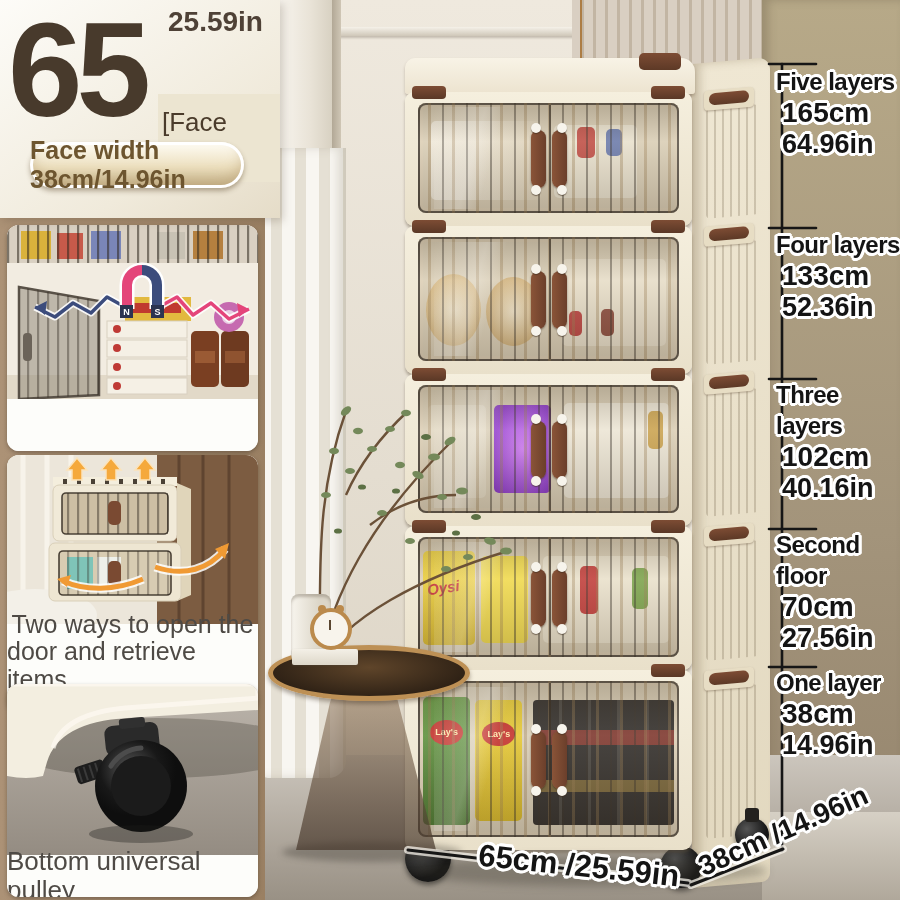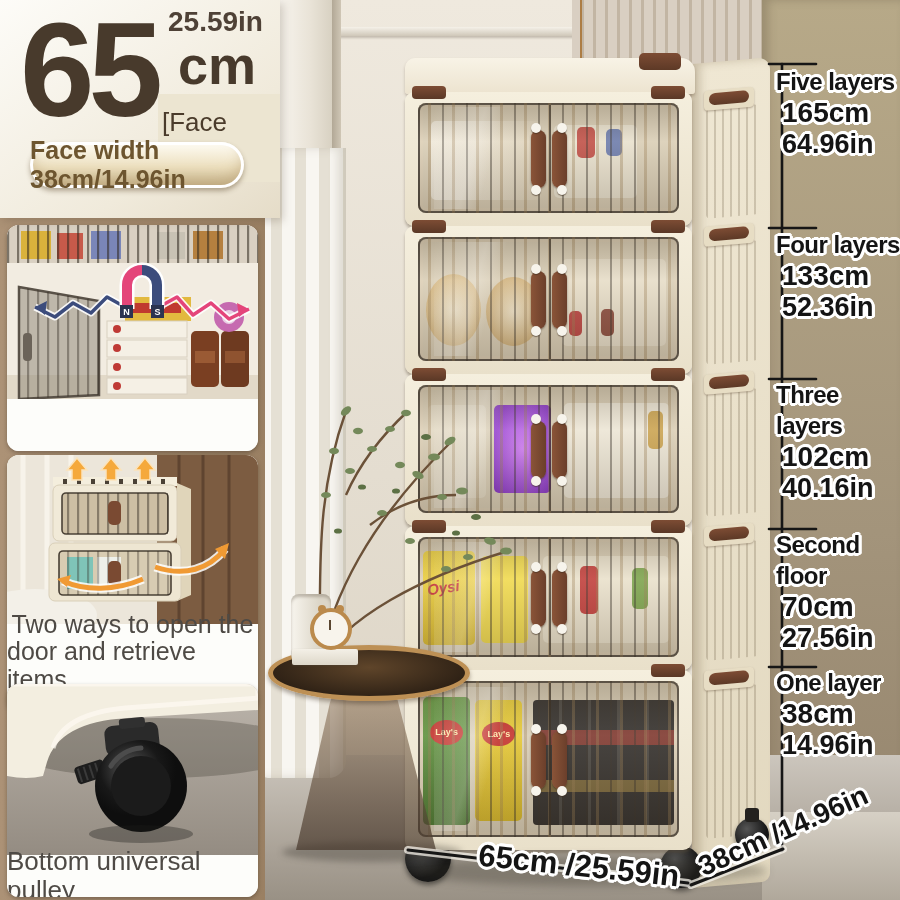--- a/index.html
+++ b/index.html
@@ -69,21 +69,21 @@
   .book{left:292px;top:649px;width:66px;height:16px;background:linear-gradient(180deg,#f4f0e7,#ddd7c9);border-radius:2px;box-shadow:0 1px 2px rgba(80,70,55,.4);}
   .clock{left:310px;top:608px;width:34px;height:34px;border-radius:50%;border:4px solid #bb8a4c;background:#f8f4ec;}
   .clock::before{content:"";position:absolute;left:4px;top:-7px;width:8px;height:8px;border-radius:50%;background:#bb8a4c;}
   .clock::after{content:"";position:absolute;right:4px;top:-7px;width:8px;height:8px;border-radius:50%;background:#bb8a4c;}
   .hands{position:absolute;left:15px;top:8px;width:2px;height:10px;background:#5a4630;}
 
   
   .top-card{left:0;top:0;width:280px;height:218px;background:linear-gradient(145deg,#fdfcf8,#f0eadb 68%,#e5dcc8);
             box-shadow:3px 3px 8px rgba(90,75,55,.25);z-index:31;}
   .big-inch{left:168px;top:6px;font-size:28px;font-weight:700;color:#4e4136;}
-  .big-num{left:20px;top:0px;font-size:134px;font-weight:bold;color:#483a2c;line-height:1.05;letter-spacing:-6px;}
+  .big-num{left:8px;top:0px;font-size:134px;font-weight:bold;color:#483a2c;line-height:1.05;letter-spacing:-6px;}
   .big-unit{left:178px;top:34px;font-size:54px;font-weight:600;color:#483a2c;}
   .face-label{left:158px;top:82px;font-size:26px;font-weight:500;color:#4a3b2b;background:#ece5d1;padding:13px 4px;margin-top:12px;}
   .badge{left:30px;top:142px;width:214px;height:46px;border-radius:24px;display:flex;align-items:center;justify-content:center;
          background:linear-gradient(180deg,#fffdf6,#ecdfbe 55%,#cdbd97);color:#6d552f;font-size:25px;font-weight:600;
          box-shadow:0 3px 5px rgba(100,80,50,.45),inset 0 0 0 3px #fff,inset 0 -10px 14px rgba(160,130,80,.38);z-index:32;}
   .sidebar{left:0;top:218px;width:265px;height:682px;background:linear-gradient(90deg,#ac9276,#9a8063);z-index:30;}
   .inset{position:absolute;left:7px;width:251px;border-radius:12px;overflow:hidden;background:#fdfdfa;box-shadow:0 2px 4px rgba(40,30,20,.35);}
   .c1{top:7px;height:226px}.c2{top:237px;height:257px}.c3{top:466px;height:213px}
   .inset svg{display:block;}
   .caption{display:flex;flex-direction:column;align-items:center;justify-content:center;background:#fdfdfa;
@@ -308,21 +308,20 @@
   <div class="abs tbl-top" style="z-index:14"></div>
   <div class="abs vase" style="z-index:15"></div>
   <div class="abs book" style="z-index:15"></div>
   <div class="abs clock" style="z-index:16">
       <div class="hands"></div>
     </div>
 
   <div class="abs top-card">
     <div class="abs big-inch">25.59in</div>
     <div class="abs big-num">65</div>
-    <div class="abs big-unit">cm</div>
     <div class="abs face-label">[Face width]</div>
   </div>
   <div class="abs badge">Face width 38cm/14.96in</div>
 
   <div class="abs sidebar">
 
     <div class="inset c1">
       <svg width="251" height="174" viewBox="0 0 251 174">
         <defs>
           <pattern id="sl" width="10" height="10" patternUnits="userSpaceOnUse">

